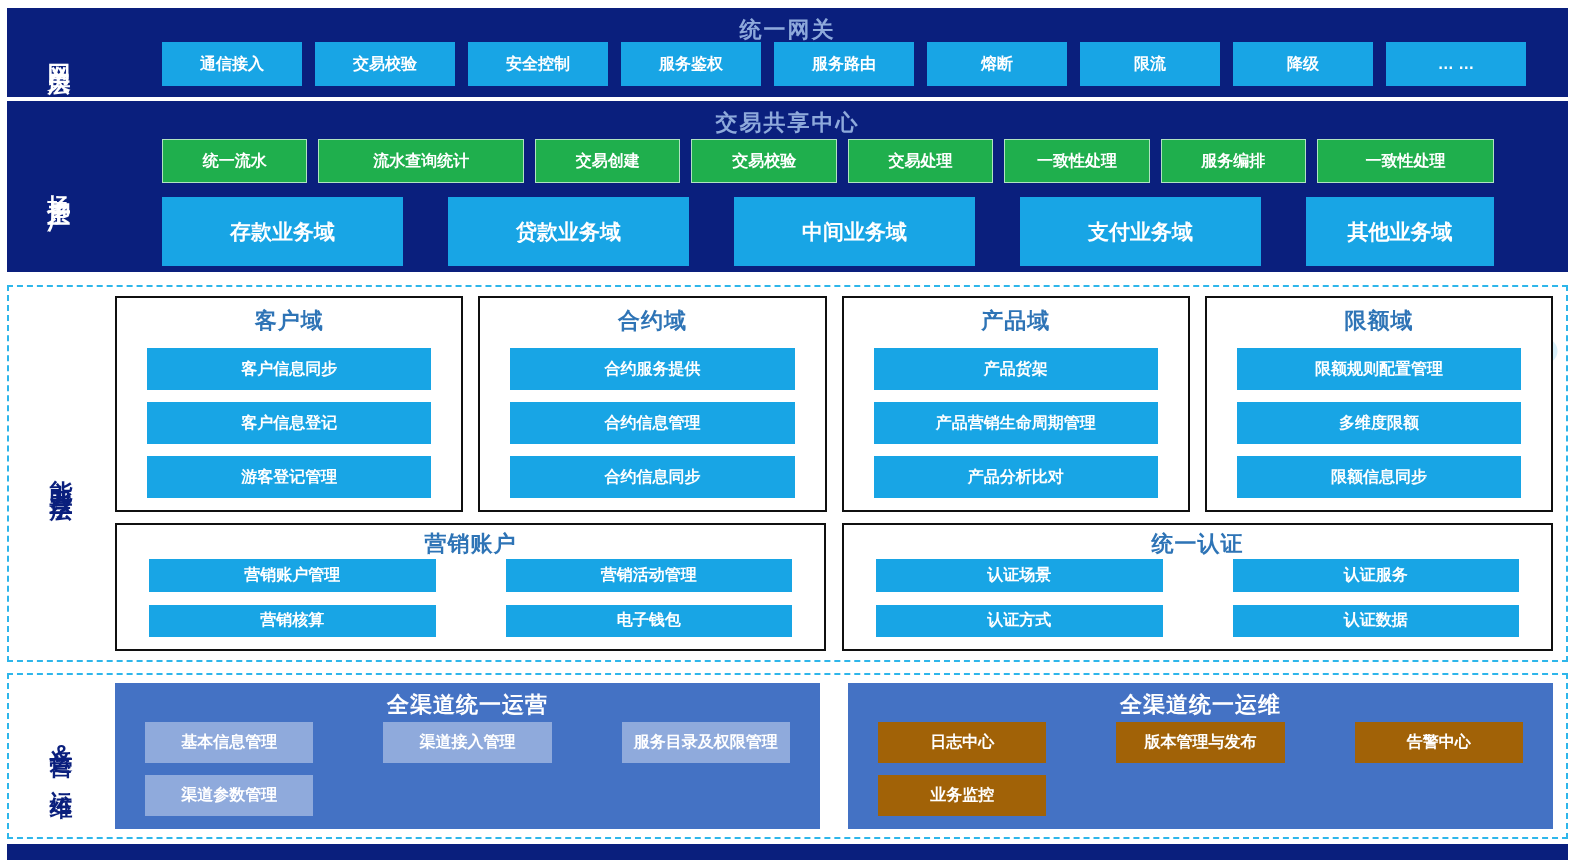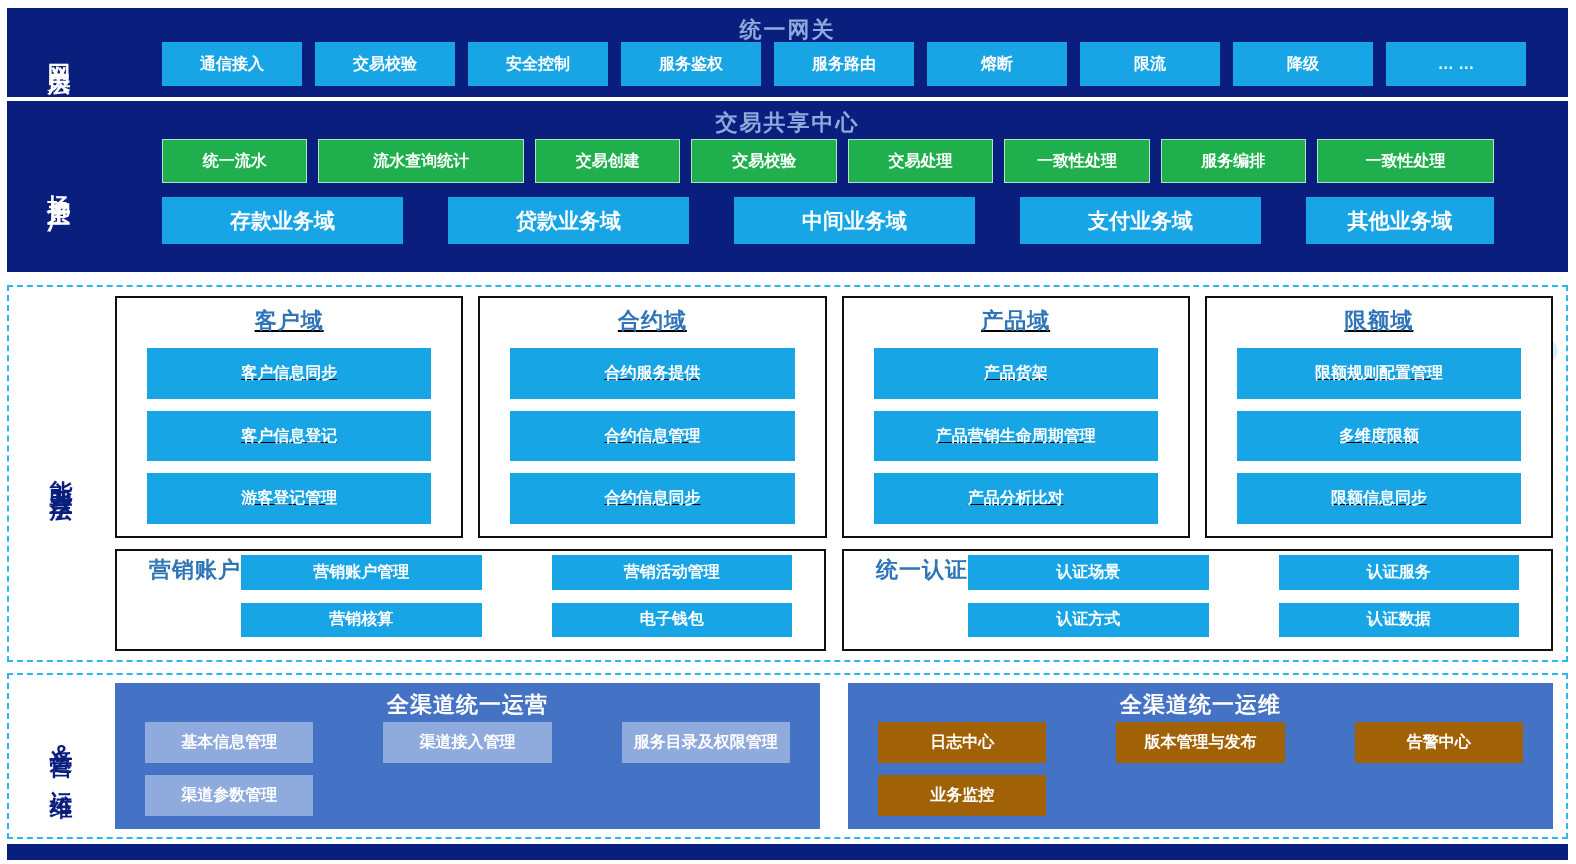--- a/index.html
+++ b/index.html
@@ -54,21 +54,21 @@
   .blk.green { background: #1FAF4D; border: 1px solid rgba(255,255,255,0.65); text-align: right; }
 
   .gateway-row { left: 155px; right: 42px; top: 34px; height: 44px; gap: 13px; }
   .gateway-row .blk { flex: 1 1 0; }
 
   .green-row { left: 155px; right: 74px; top: 38px; height: 44px; gap: 11px; }
   .green-row .blk { flex: 1 1 0; }
   .green-row .blk:nth-child(2) { flex: 1.42 1 0; }
   .green-row .blk:nth-child(8) { flex: 1.22 1 0; }
 
-  .domain-row { left: 155px; right: 74px; top: 96px; height: 47px; gap: 45px; }
+  .domain-row { left: 155px; right: 74px; top: 96px; height: 69px; gap: 45px; }
   .domain-row .blk { flex: 1 1 0; font-size: 21px; }
   .domain-row .blk:nth-child(5) { flex: 0.78 1 0; }
 
   
   .section {
     position: relative;
     border: 2px dashed #2EB6EA;
     background: #ffffff;
     display: flex;
   }
@@ -86,21 +86,21 @@
       radial-gradient(circle 5px  at 140px 14px,  rgba(41,171,226,.25) 0 5px,  transparent 6px),
       radial-gradient(circle 7px  at 185px 95px,  rgba(41,171,226,.20) 0 7px,  transparent 8px),
       radial-gradient(circle 10px at 150px 70px,  rgba(41,171,226,.14) 0 10px, transparent 11px),
       radial-gradient(circle 5px  at 210px 120px, rgba(41,171,226,.22) 0 5px,  transparent 6px),
       radial-gradient(circle 8px  at 170px 145px, rgba(41,171,226,.15) 0 8px,  transparent 9px),
       radial-gradient(circle 4px  at 120px 45px,  rgba(41,171,226,.20) 0 4px,  transparent 5px),
       radial-gradient(circle 6px  at 200px 170px, rgba(41,171,226,.13) 0 6px,  transparent 7px);
   }
 
   .cap-content { flex: 1 1 auto; display: flex; flex-direction: column; gap: 11px; position: relative; }
-  .cap-row-top    { display: flex; gap: 15px; height: 242px; text-decoration: underline; }
+  .cap-row-top    { display: flex; gap: 15px; height: 216px; }
   .cap-row-bottom { display: flex; gap: 16px; flex: 1 1 auto; }
 
   .group-box {
     flex: 1 1 0;
     border: 2px solid #101010;
     background: #ffffff;
     padding: 8px 30px 12px 30px;
     display: flex; flex-direction: column;
     gap: 12px;
     position: relative; z-index: 1;
@@ -111,21 +111,21 @@
     height: 30px; line-height: 30px;
     letter-spacing: 1px;
   }
   .group-box .blk.azure { flex: 1 1 0; }
 
   .wide-box {
     flex: 1 1 0;
     border: 2px solid #101010;
     background: #ffffff;
     padding: 4px 32px 12px 32px;
-    display: flex; 
+    display: flex; flex-direction: column;
   }
   .wide-grid {
     flex: 1 1 auto;
     display: grid;
     grid-template-columns: 1fr 1fr;
     gap: 13px 70px;
   }
 
   
   .ops-content { flex: 1 1 auto; display: flex; gap: 28px; }

